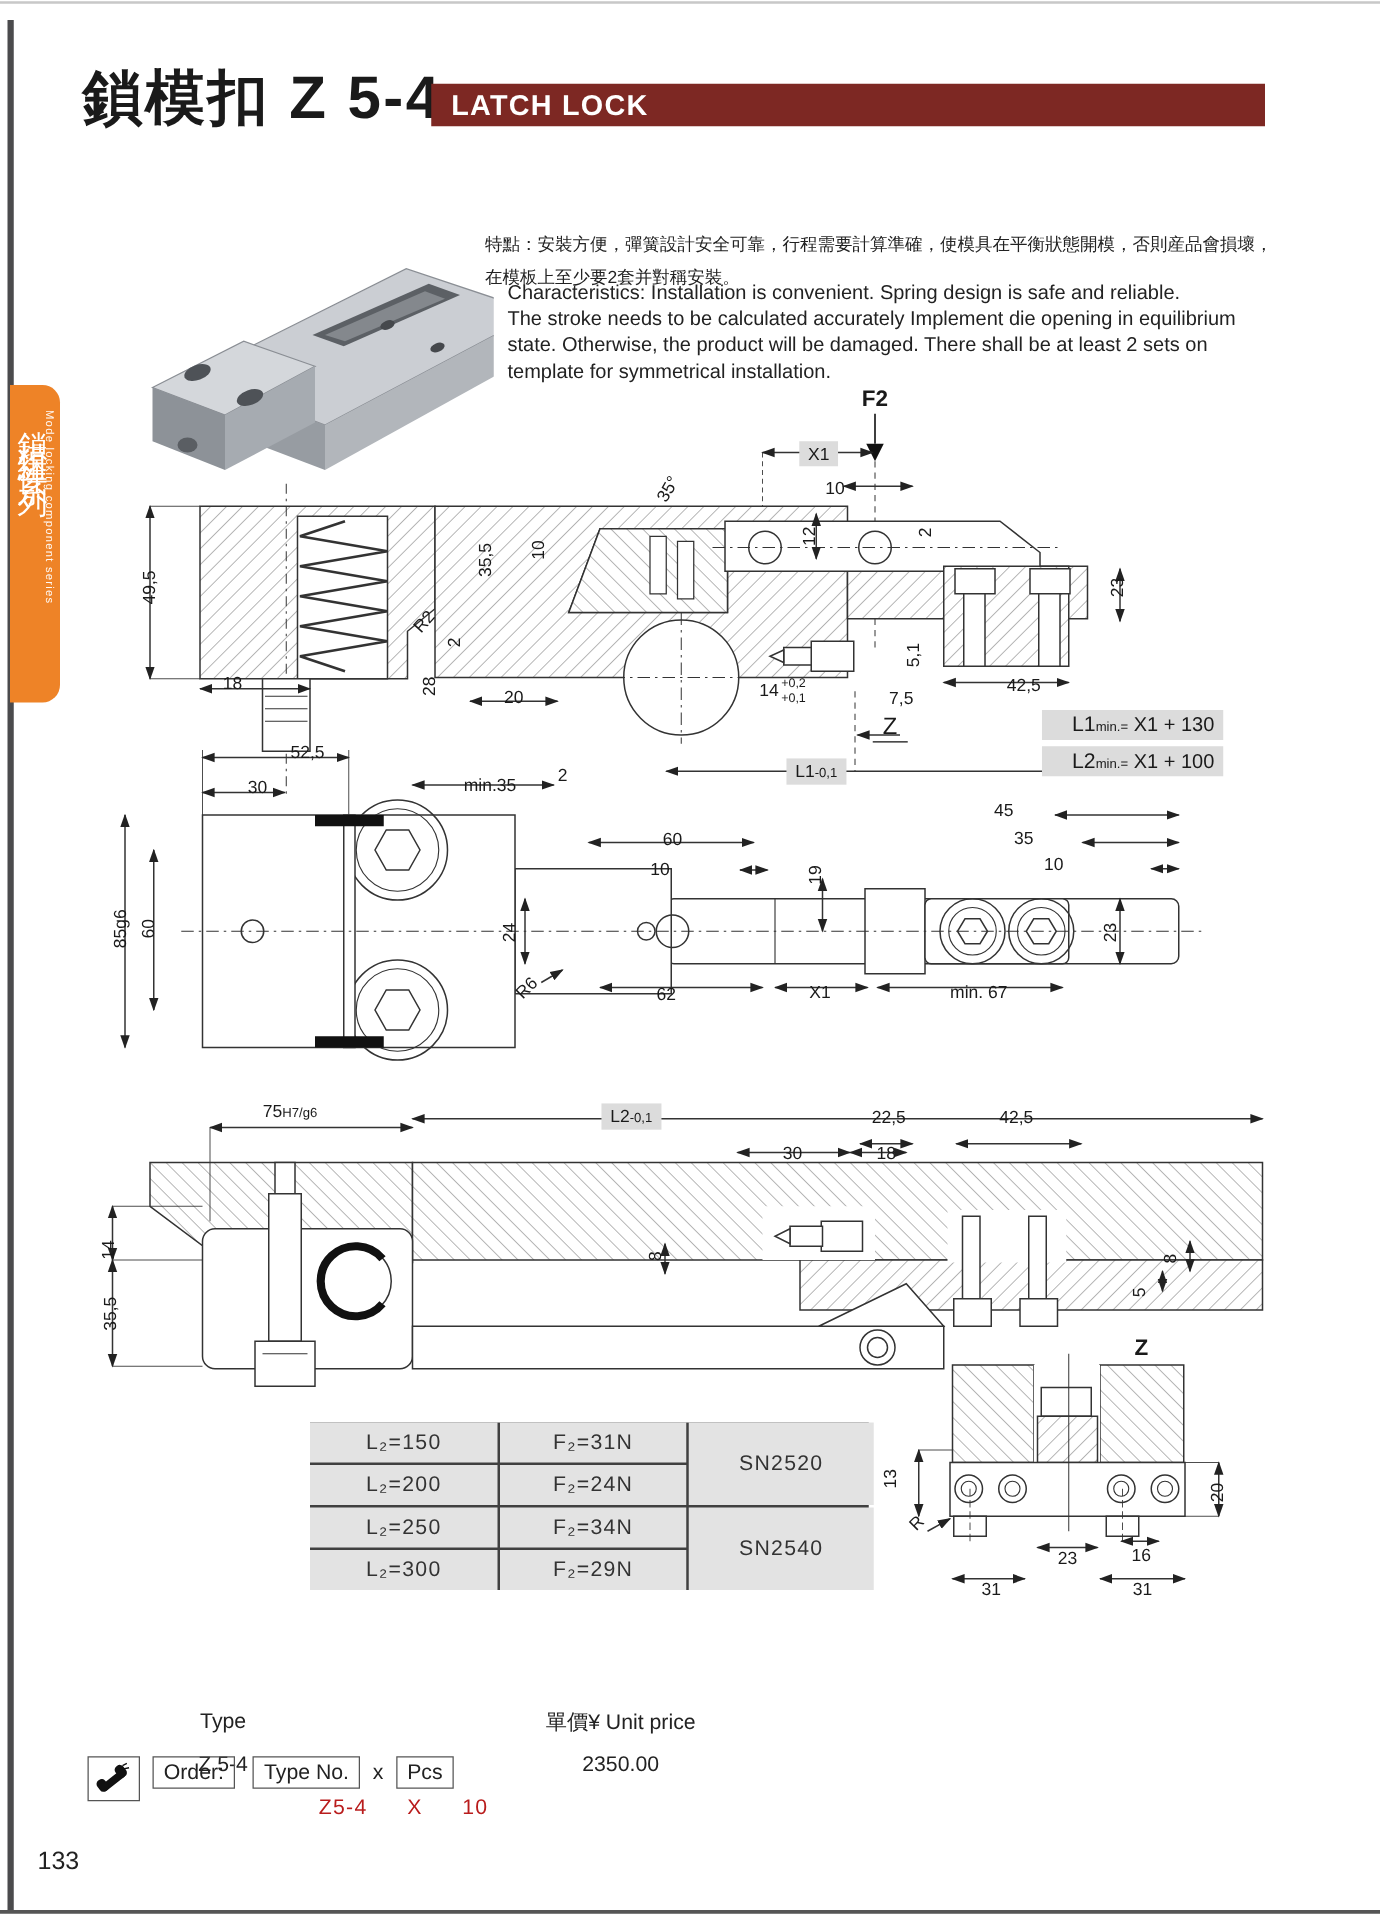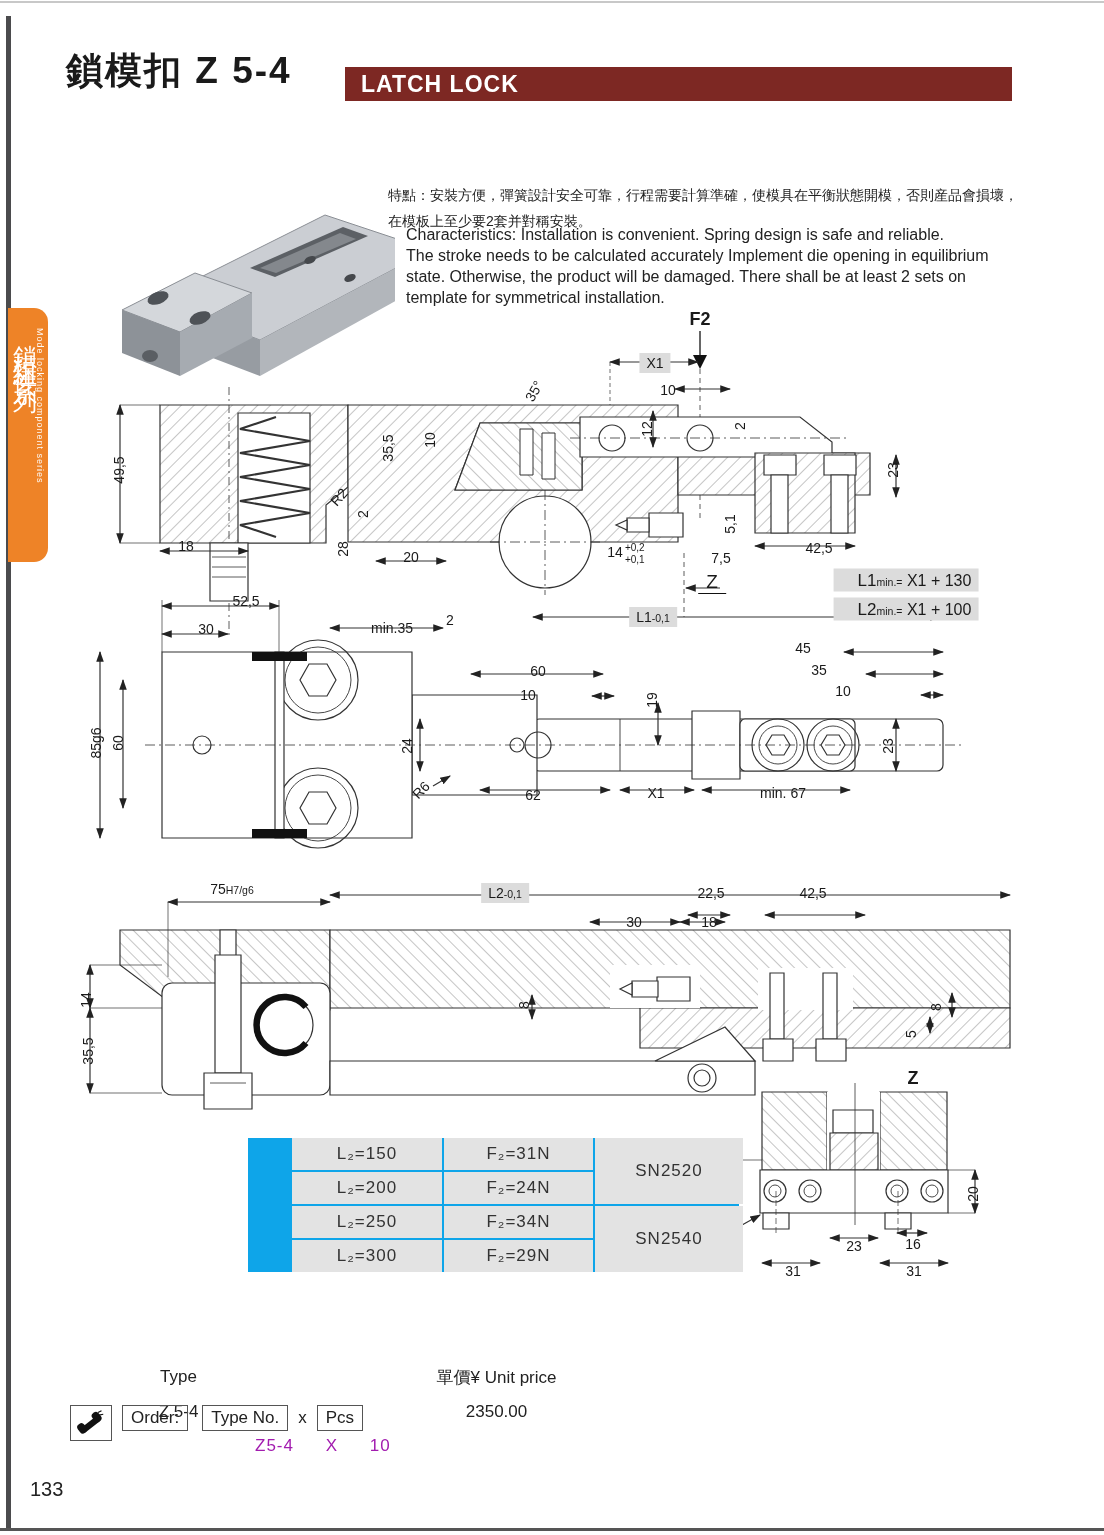--- a/index.html
+++ b/index.html
@@ -3,21 +3,21 @@
 <meta charset="utf-8">
 <style>
   html,body{margin:0;padding:0;background:#fff;}
   #page{position:relative;width:1104px;height:1535px;background:#fff;overflow:hidden;
         font-family:"Liberation Sans",sans-serif;color:#111;}
   
   .top-line{position:absolute;left:0;top:1px;width:1104px;height:2px;background:#c8c8c8;}
   .left-bar{position:absolute;left:6px;top:16px;width:5px;height:1514px;background:#4b4b4d;}
   .bottom-line{position:absolute;left:0;top:1528px;width:1104px;height:3px;background:#555;}
   
-  .title{position:absolute;left:66px;top:46px;font-size:37px;font-weight:bold;letter-spacing:2px;color:#1a1a1a;}
+  .title{position:absolute;left:66px;top:46px;font-size:48px;font-weight:bold;letter-spacing:2px;color:#1a1a1a;}
   .banner{position:absolute;left:345px;top:67px;width:667px;height:34px;background:#7d2823;
           color:#fff;font-size:23px;font-weight:bold;line-height:34px;padding-left:16px;
           box-sizing:border-box;letter-spacing:1px;}
   
   .side-tab{position:absolute;left:8px;top:308px;width:40px;height:254px;background:#ee8327;
             border-radius:0 14px 14px 0;}
   .side-zh{position:absolute;left:5px;top:18px;writing-mode:vertical-rl;text-orientation:upright;
            color:#fff;font-size:24px;letter-spacing:9px;line-height:1;}
   .side-en{position:absolute;left:27px;top:20px;writing-mode:vertical-rl;color:rgba(255,255,255,.95);
            font-size:9px;letter-spacing:1px;}
@@ -33,36 +33,36 @@
   .dim.gbox{background:#dcdcdc;padding:3px 7px;}
   .dim.frm{font-size:17px;padding-left:24px;}
   .dim.big{font-size:18px;font-weight:bold;}
   .dim.zlab{font-size:19px;border-bottom:1.5px solid #111;padding:0 8px 2px;}
   .dim small{font-size:10.5px;}
   .dim .tail{font-size:16px;}
   .dim .stack{display:inline-flex;flex-direction:column;font-size:10px;line-height:1.15;
               vertical-align:middle;margin-left:2px;text-align:left;}
   
   .spec-table{position:absolute;left:248px;top:1138px;width:447px;display:grid;
-              grid-template-columns:150px 149px 148px;grid-auto-rows:32px;gap:2px;background:#0ea5e9;padding-left:44px;}
+              grid-template-columns:150px 149px 148px;grid-auto-rows:32px;gap:2px;background:#404040;}
   .spec-table .cell{background:#e3e3e3;display:flex;align-items:center;justify-content:center;
                     font-size:17px;color:#333;letter-spacing:1px;}
   .cell.sn1{grid-column:3;grid-row:1 / span 2;}
   .cell.sn2{grid-column:3;grid-row:3 / span 2;}
   
   .price-table{position:absolute;left:67px;top:1330px;width:633px;display:grid;
                grid-template-columns:223px 407px;grid-template-rows:32px 31px;gap:3px;background:#fff;}
   .price-table .cell{background:#e3e3e3;display:flex;align-items:center;justify-content:center;
                      font-size:17px;color:#222;margin-top:47px;}
   
   .order-row{position:absolute;left:70px;top:1405px;display:flex;align-items:flex-start;gap:10px;}
   .phone-box{width:40px;height:34px;border:1.5px solid #555;display:flex;align-items:center;justify-content:center;}
   .obox{border:1.5px solid #555;padding:2px 8px;font-size:17px;color:#222;}
   .oplain{font-size:17px;color:#222;padding-top:3px;}
-  .order-example{position:absolute;left:255px;top:1436px;font-size:17px;color:#a21caf;letter-spacing:1px;}
+  .order-example{position:absolute;left:255px;top:1436px;font-size:17px;color:#b91c1c;letter-spacing:1px;}
   .page-num{position:absolute;left:30px;top:1478px;font-size:20px;color:#222;}
 </style>
 </head>
 <body>
 
 <div id="page">
   <div class="top-line"></div>
   <div class="left-bar"></div>
   <div class="bottom-line"></div>
 

